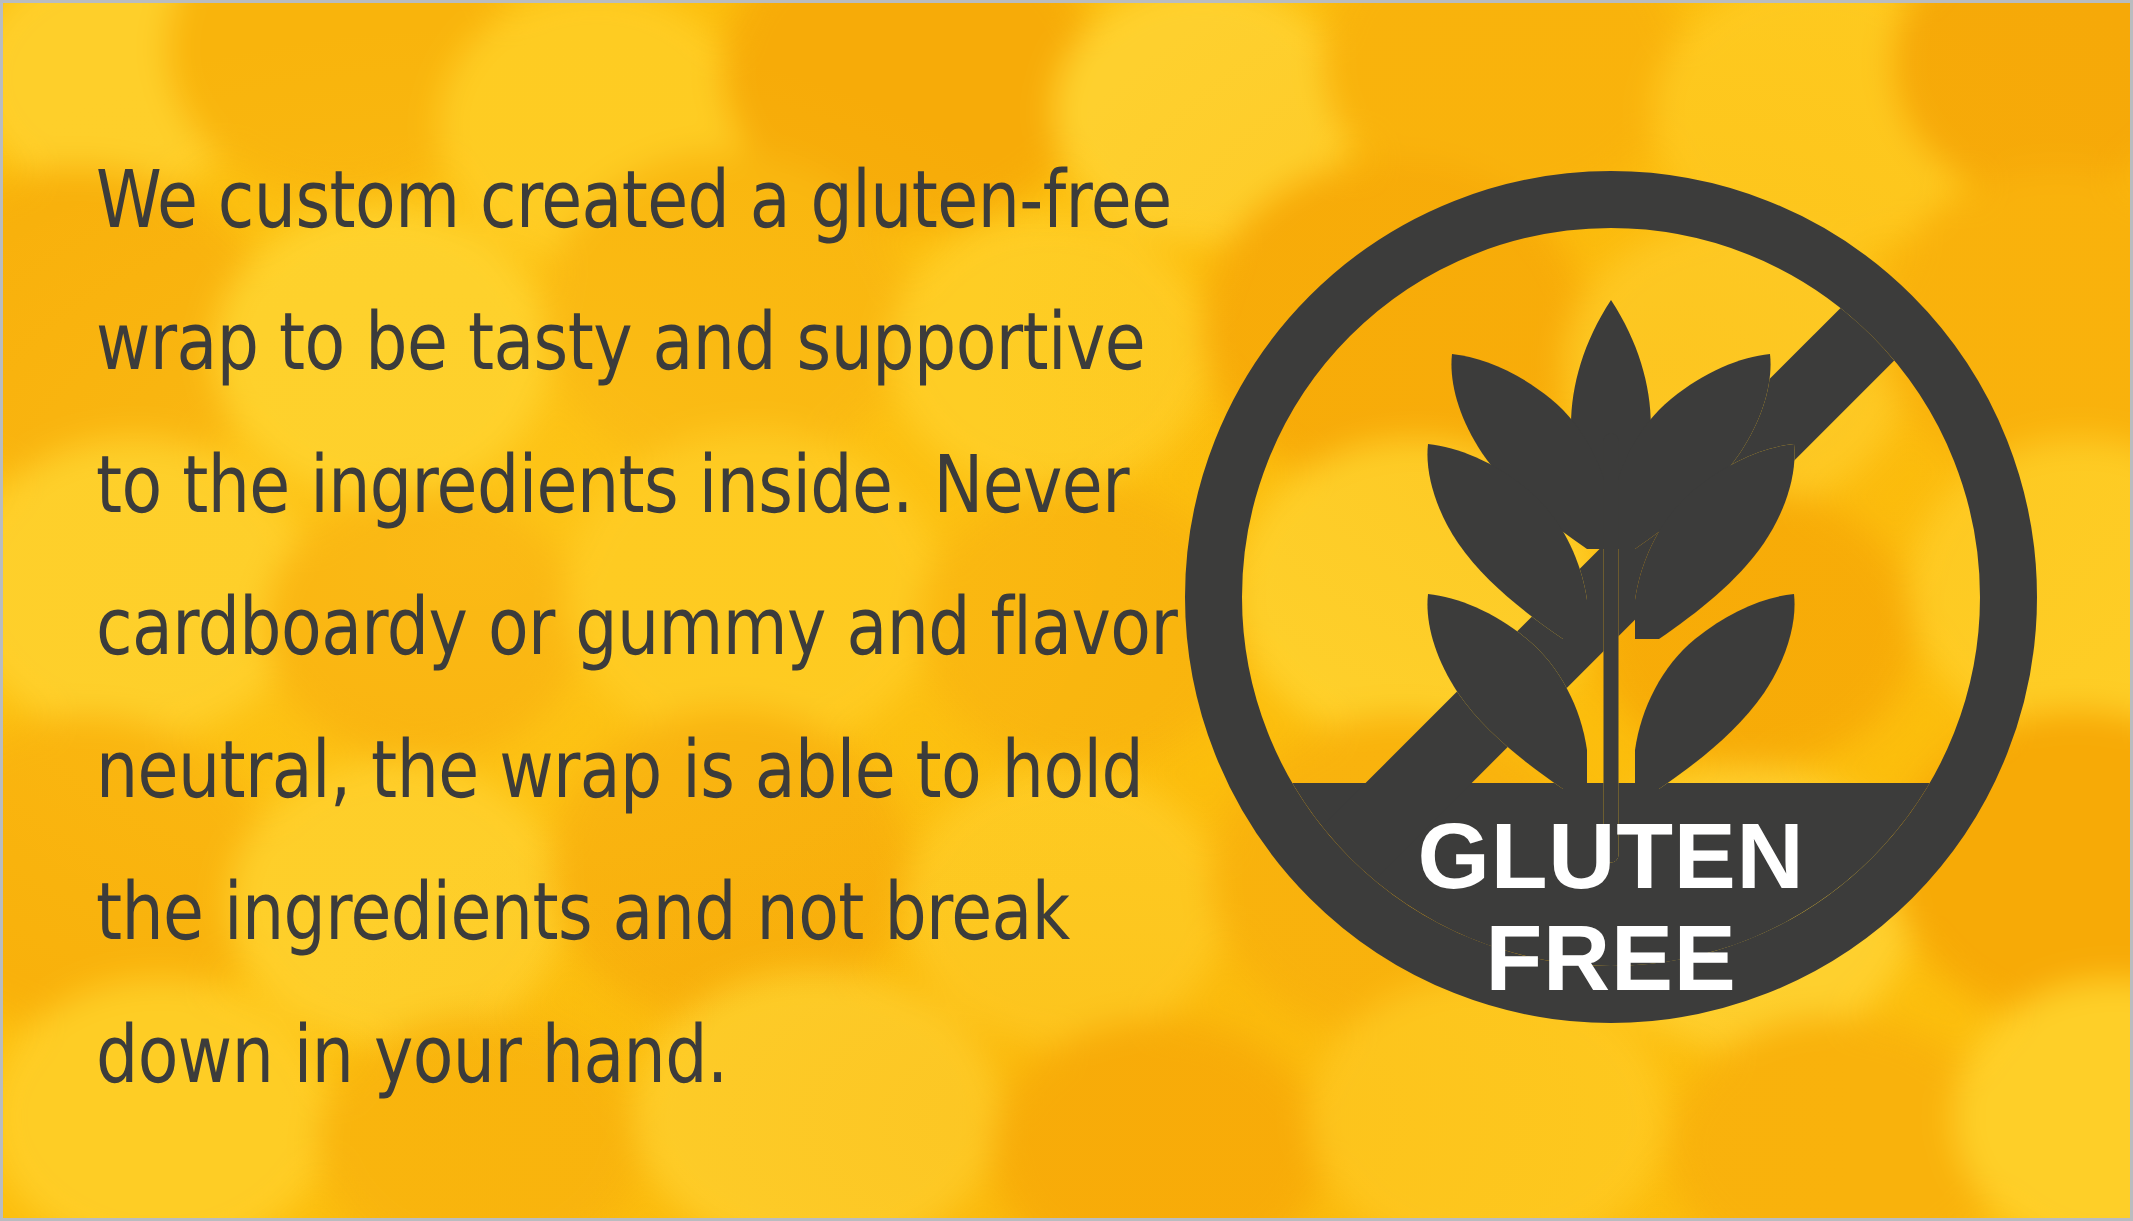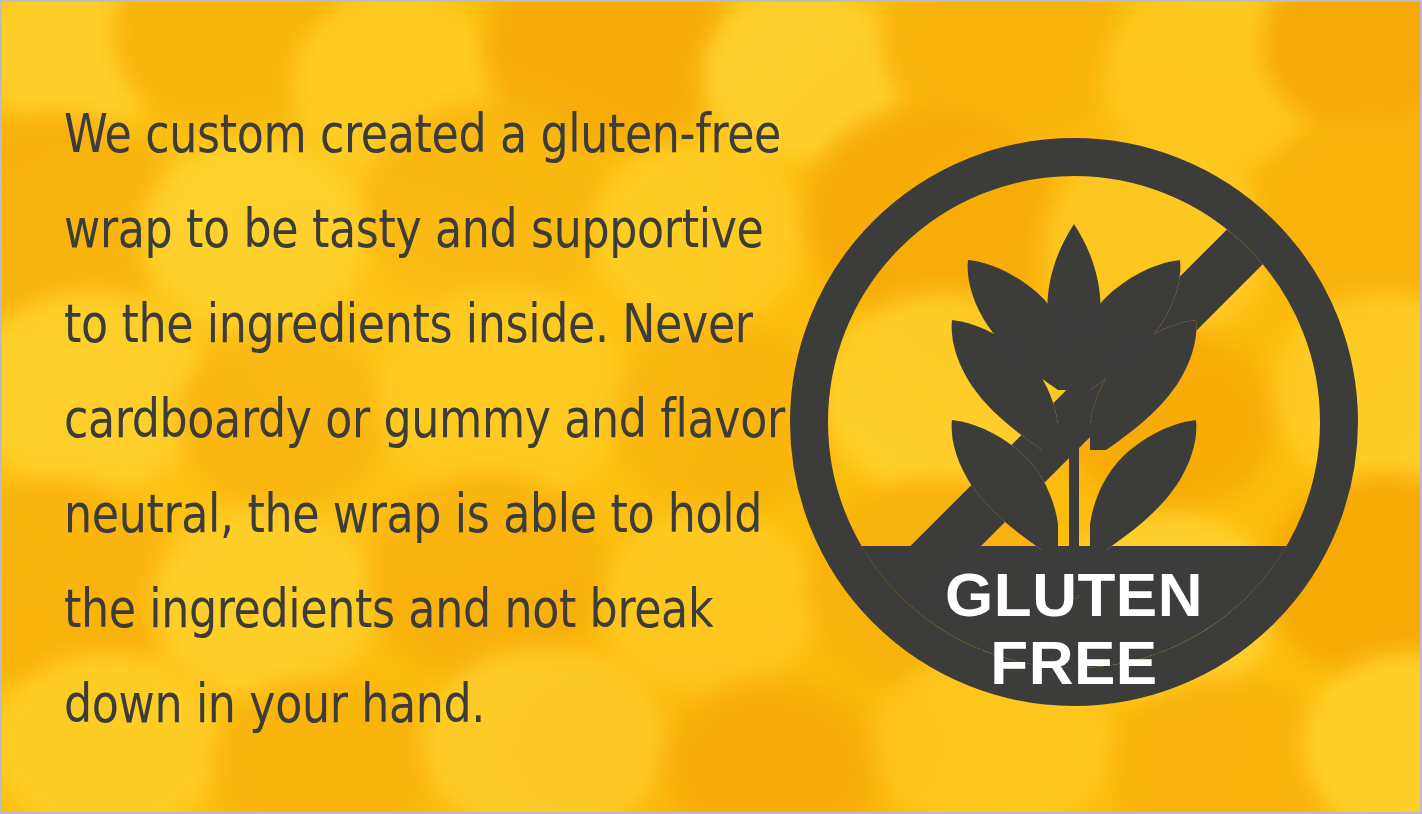--- a/index.html
+++ b/index.html
@@ -59,21 +59,21 @@
     letter-spacing: -0.4px;
     white-space: nowrap;
     transform: scaleX(0.93);
     transform-origin: left center;
   }
 
   
   .badge {
     position: absolute;
     left: 788px;
-    top: 136px;
+    top: 112px;
     width: 568px;
     height: 568px;
   }
   .badge svg { display: block; width: 100%; height: 100%; }
   .badge-word {
     font-family: "Liberation Sans", sans-serif;
     font-weight: bold;
     font-size: 62px;
     fill: #ffffff;
     letter-spacing: 0.5px;

